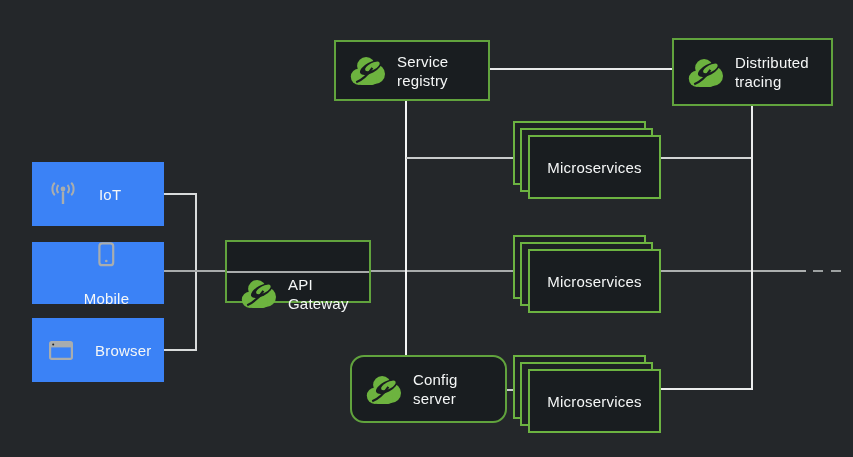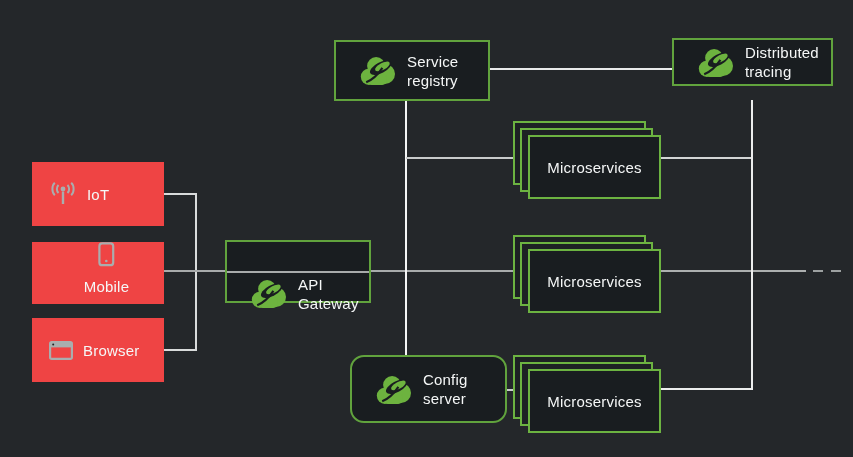--- a/index.html
+++ b/index.html
@@ -2,29 +2,29 @@
 <html><head>
 <meta charset="utf-8">
 <style>
   html,body{margin:0;padding:0;background:#24272a;}
   #diagram{
     position:relative;width:853px;height:457px;background:#24272a;overflow:hidden;
     font-family:"Liberation Sans", sans-serif;color:#f2f4f4;
   }
   #wires{position:absolute;left:0;top:0;z-index:1;}
   .box{position:absolute;box-sizing:border-box;z-index:2;display:flex;align-items:center;}
-  .svc{background:#191d20;border:2px solid #61a33d;padding-left:23px;gap:12px;}
-  .client{background:#ef4444;padding-left:17px;gap:10px;}
+  .svc{background:#191d20;border:2px solid #61a33d;padding-left:13px;gap:12px;}
+  .client{background:#3b82f6;padding-left:17px;gap:22px;}
   .label{font-size:15px;line-height:19px;color:#f5f7f7;letter-spacing:.2px;}
   .svc .label{max-width:80px;}
   .svc-tracing .label{max-width:92px;}
   .icon{flex:0 0 auto;display:flex;align-items:center;}
   
   .svc-registry{left:334px;top:40px;width:156px;height:61px;}
-  .svc-tracing{left:672px;top:38px;width:161px;height:48px;}
+  .svc-tracing{left:672px;top:38px;width:161px;height:68px;}
   .svc-gateway{left:225px;top:240px;width:146px;height:63px;}
   .svc-config{left:350px;top:355px;width:157px;height:68px;border-radius:14px;}
   .client-iot{left:32px;top:162px;width:132px;height:64px;}
   .client-mobile{left:32px;top:242px;width:132px;height:62px;flex-direction:column;}
   .client-browser{left:32px;top:318px;width:132px;height:64px;}
   
   .gateway-cross{position:absolute;left:0;right:0;top:29px;height:2px;background:#a8abab;z-index:0;}
   .svc-gateway .icon,.svc-gateway .label{position:relative;z-index:1;margin-top:44px;}
   
   .stack{position:absolute;width:150px;height:80px;z-index:2;}

